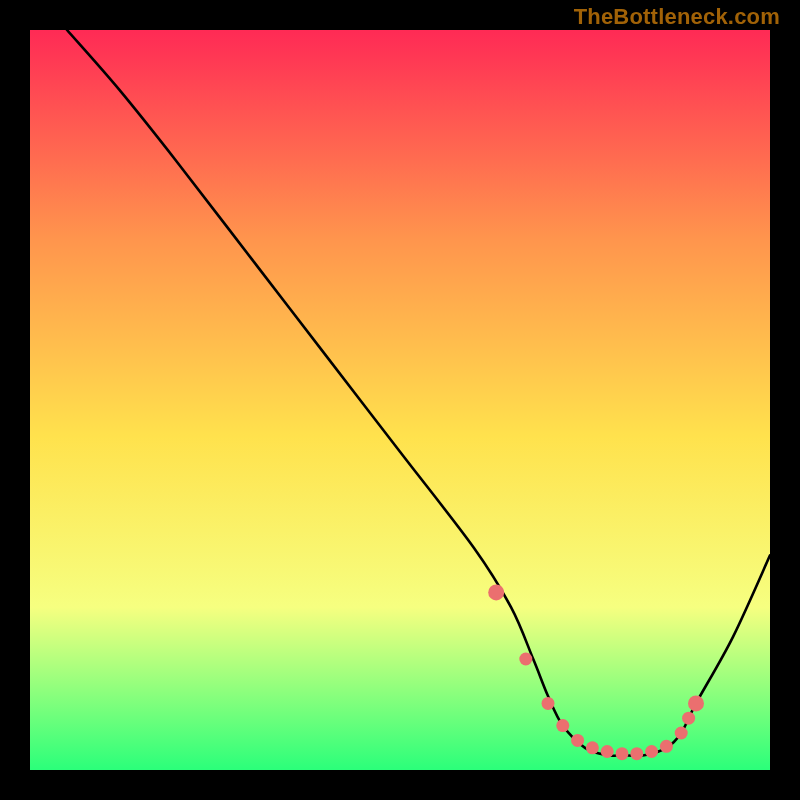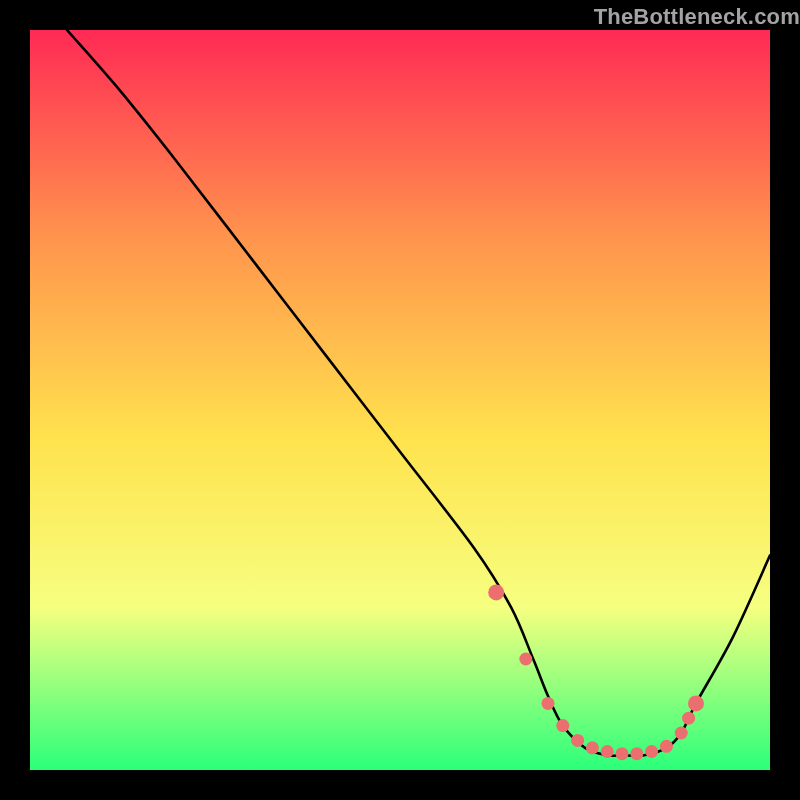--- a/index.html
+++ b/index.html
@@ -6,25 +6,25 @@
   html, body { width: 800px; height: 800px; overflow: hidden; background: #000; }
   .frame {
     position: relative;
     width: 800px;
     height: 800px;
     background: #000;
   }
   .watermark {
     position: absolute;
     top: 4px;
-    right: 0;
+    right: 20px;
     font-family: Arial, Helvetica, sans-serif;
     font-size: 22px;
     font-weight: 600;
-    color: #a3a3a3;
+    color: #a16207;
     letter-spacing: 0.2px;
     z-index: 5;
   }
   .plot {
     position: absolute;
     left: 30px;
     top: 30px;
     width: 740px;
     height: 740px;
   }

